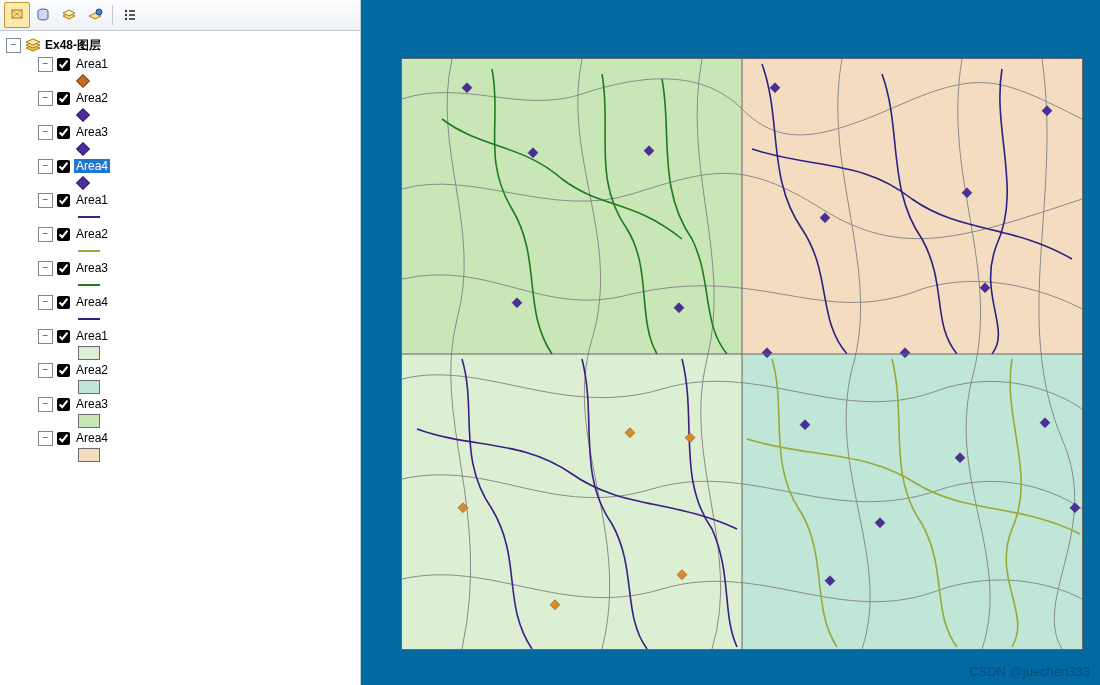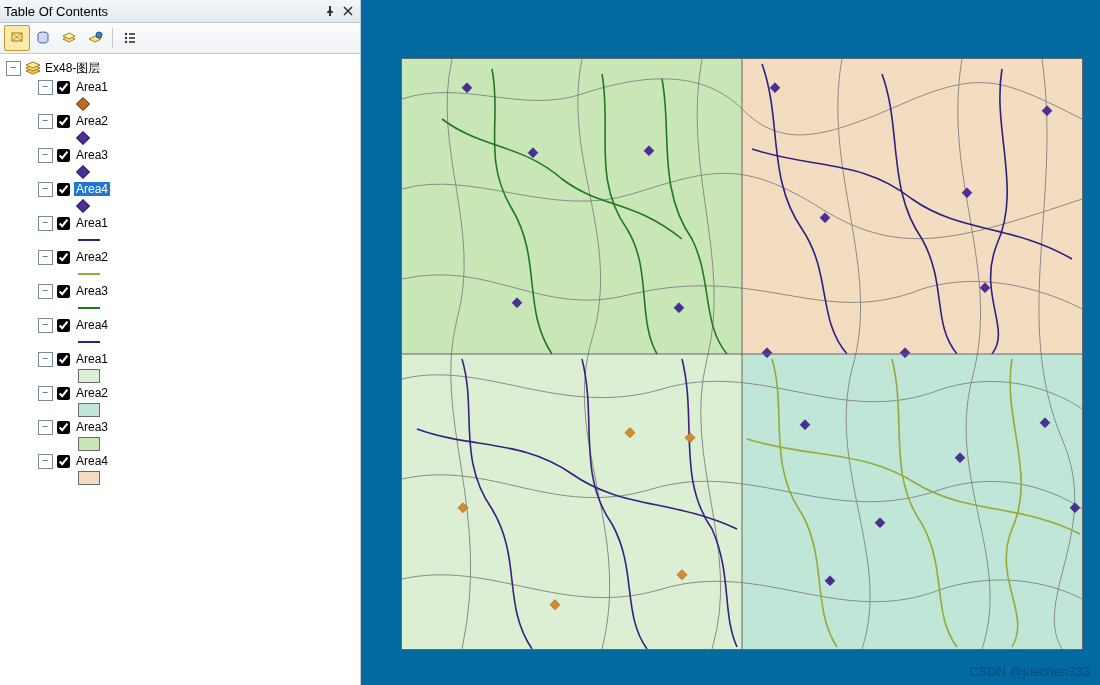--- a/index.html
+++ b/index.html
@@ -39,35 +39,20 @@
 .q4{left:50%;top:50%}
 .map svg{position:absolute;left:0;top:0;width:100%;height:100%}
 .watermark{position:absolute;right:10px;bottom:6px;color:rgba(0,0,0,.25);font-size:13px;font-family:sans-serif}
 </style>
 </head>
 <body>
 
 <div class="app">
 
   <div class="sidebar">
-    <div class="panel-title">
-      <span>Table Of Contents</span>
-      <div class="title-btns">
-        <span class="title-btn">
-          <svg viewBox="0 0 12 12">
-              <path d="M5 1h2v4l2 2v1H7v3H5V8H3V7l2-2z" fill="#333"></path>
-            </svg>
-        </span>
-        <span class="title-btn">
-          <svg viewBox="0 0 12 12">
-              <path d="M2 2l8 8M10 2l-8 8" stroke="#333" stroke-width="1.6"></path>
-            </svg>
-        </span>
-      </div>
-    </div>
 
     <div class="toolbar">
       <div class="tool-btn active">
         <svg viewBox="0 0 16 16">
             <rect x="3" y="3" width="10" height="8" fill="#ffe08a" stroke="#a37b12"></rect>
             <path d="M3 3l10 8M13 3l-10 8" stroke="#a37b12" stroke-width="0.7"></path>
           </svg>
       </div>
       <div class="tool-btn">
         <svg viewBox="0 0 16 16">
@@ -104,21 +89,21 @@
       <div class="node">
         <div class="row">
           <span class="toggle">−</span>
           <span class="grp-icon">
             <svg viewBox="0 0 16 14">
                 <path d="M1 10l7-3 7 3-7 3z" fill="#f8c252" stroke="#a37b12"></path>
                 <path d="M1 7l7-3 7 3-7 3z" fill="#ffdb7d" stroke="#a37b12"></path>
                 <path d="M1 4l7-3 7 3-7 3z" fill="#ffe9a8" stroke="#a37b12"></path>
               </svg>
           </span>
-          <span class="lbl" style="font-weight:normal">Ex48-图层</span>
+          <span class="lbl" style="font-weight:bold">Ex48-图层</span>
         </div>
         <div id="layers-host">
             <div class="node indent1">
               <div class="row indent1">
                 <span class="toggle">−</span>
                 <input type="checkbox" class="chk" checked="" style="">
                 <span class="lbl">Area1</span>
               </div>
               <div class="sym">
                 <span class="pt" style="background:#c56a1e;border:1px solid rgba(0,0,0,.4)"></span>

